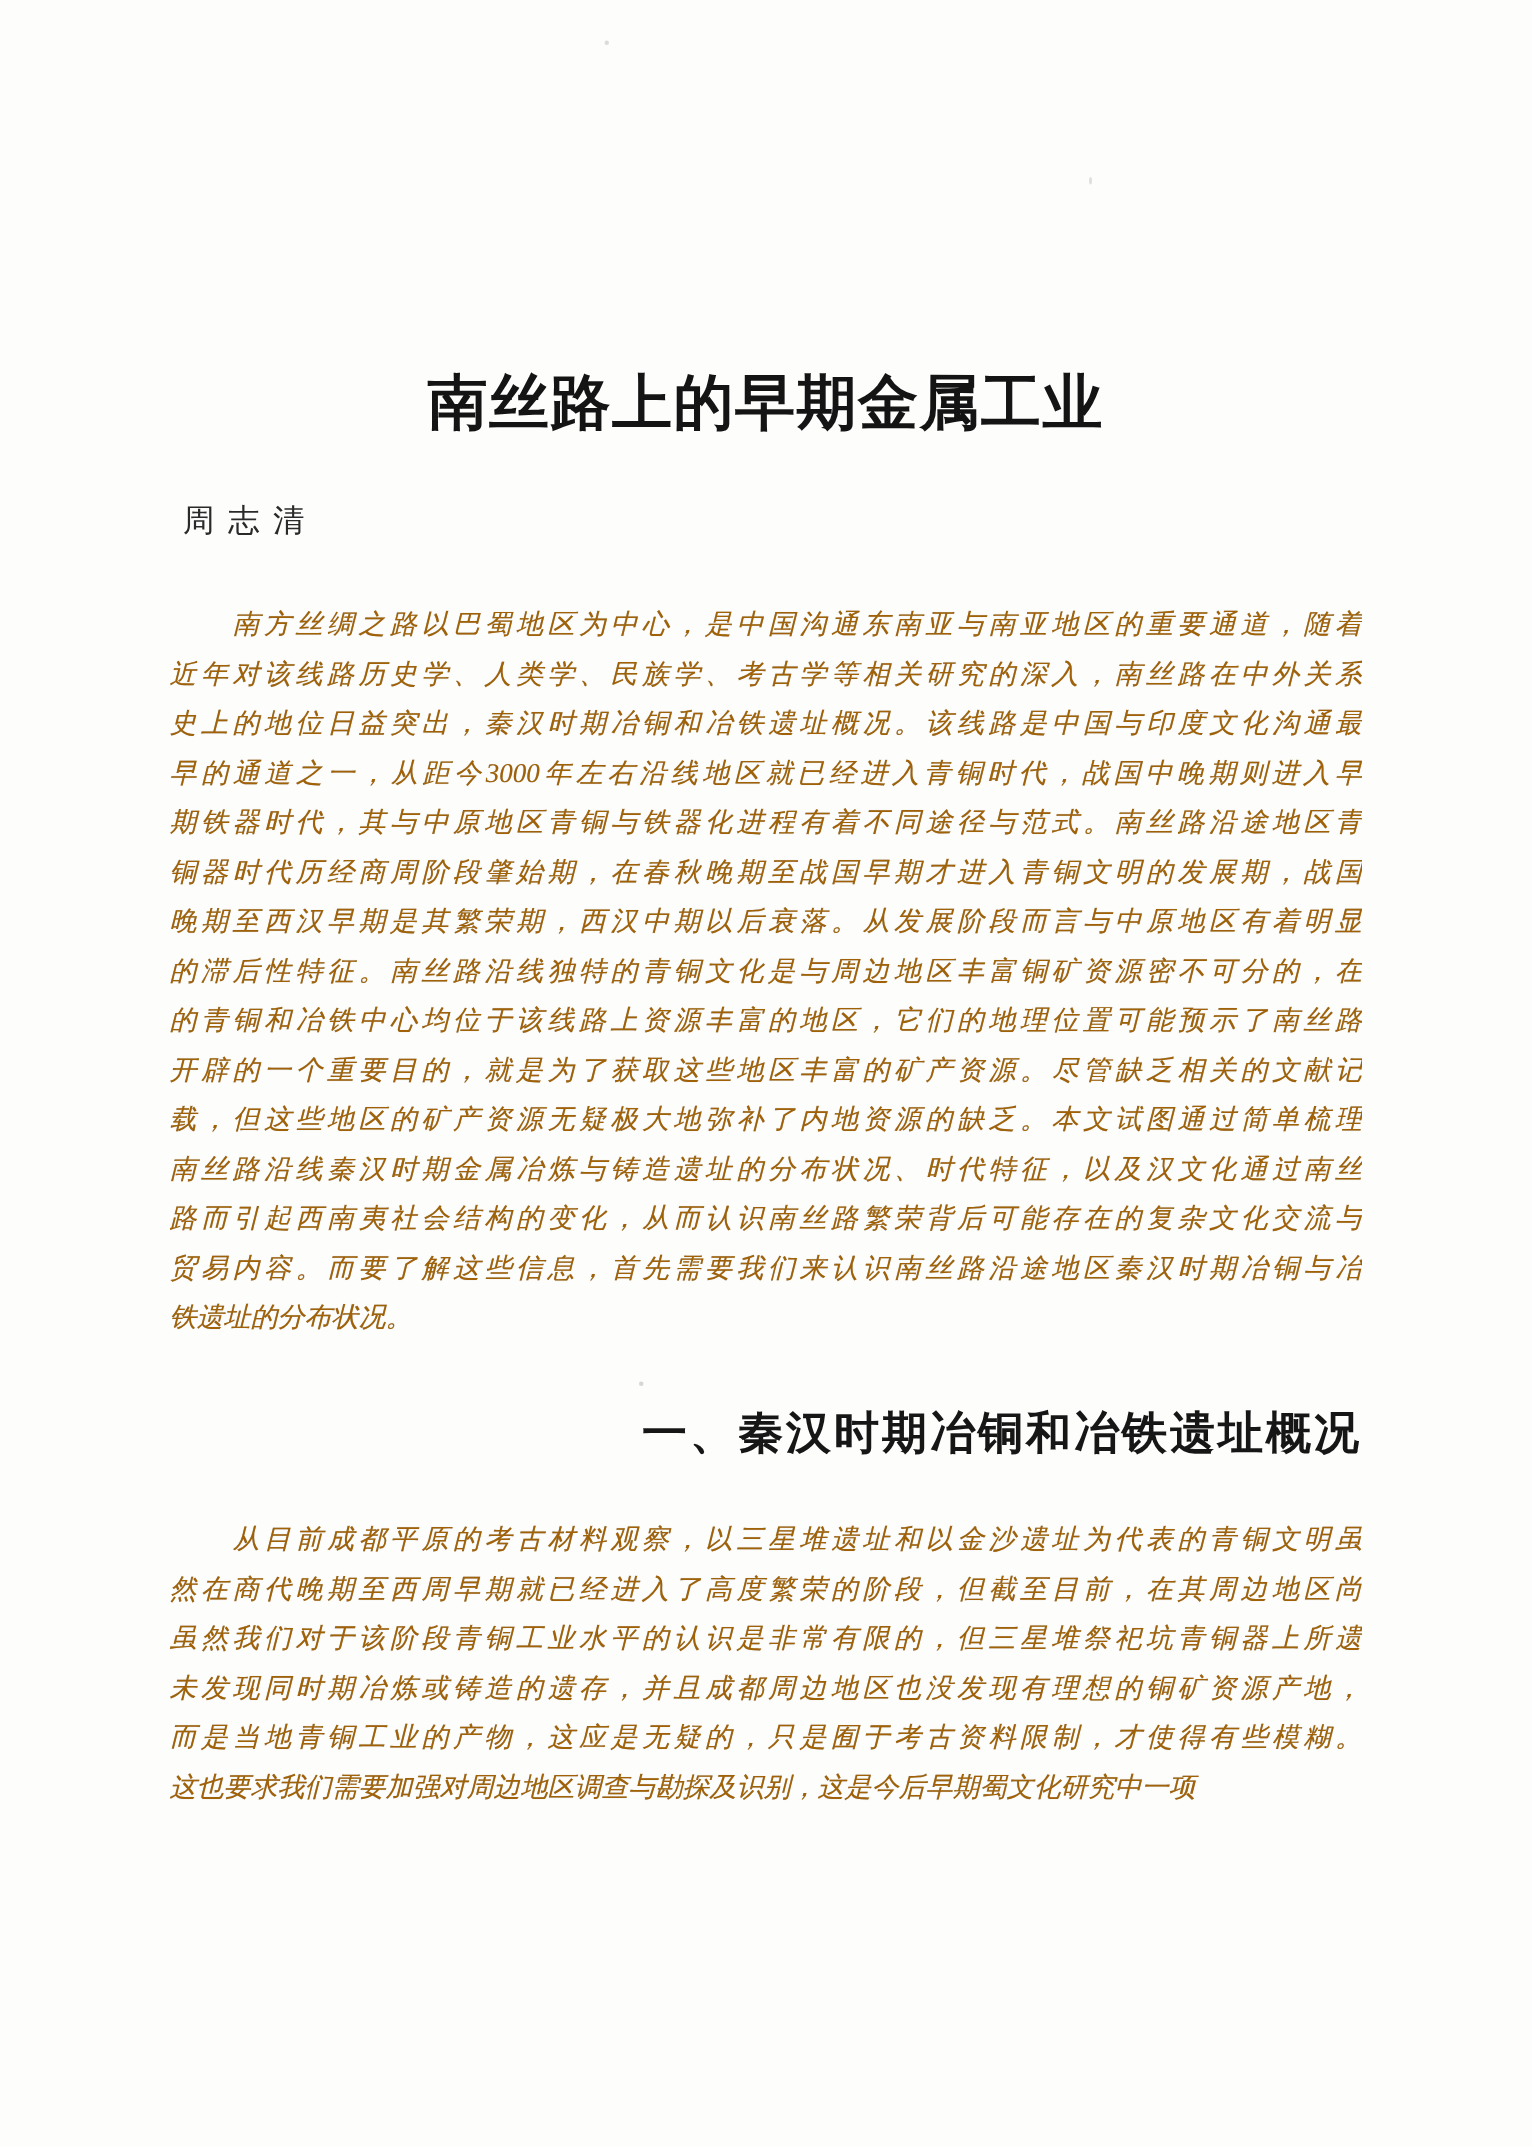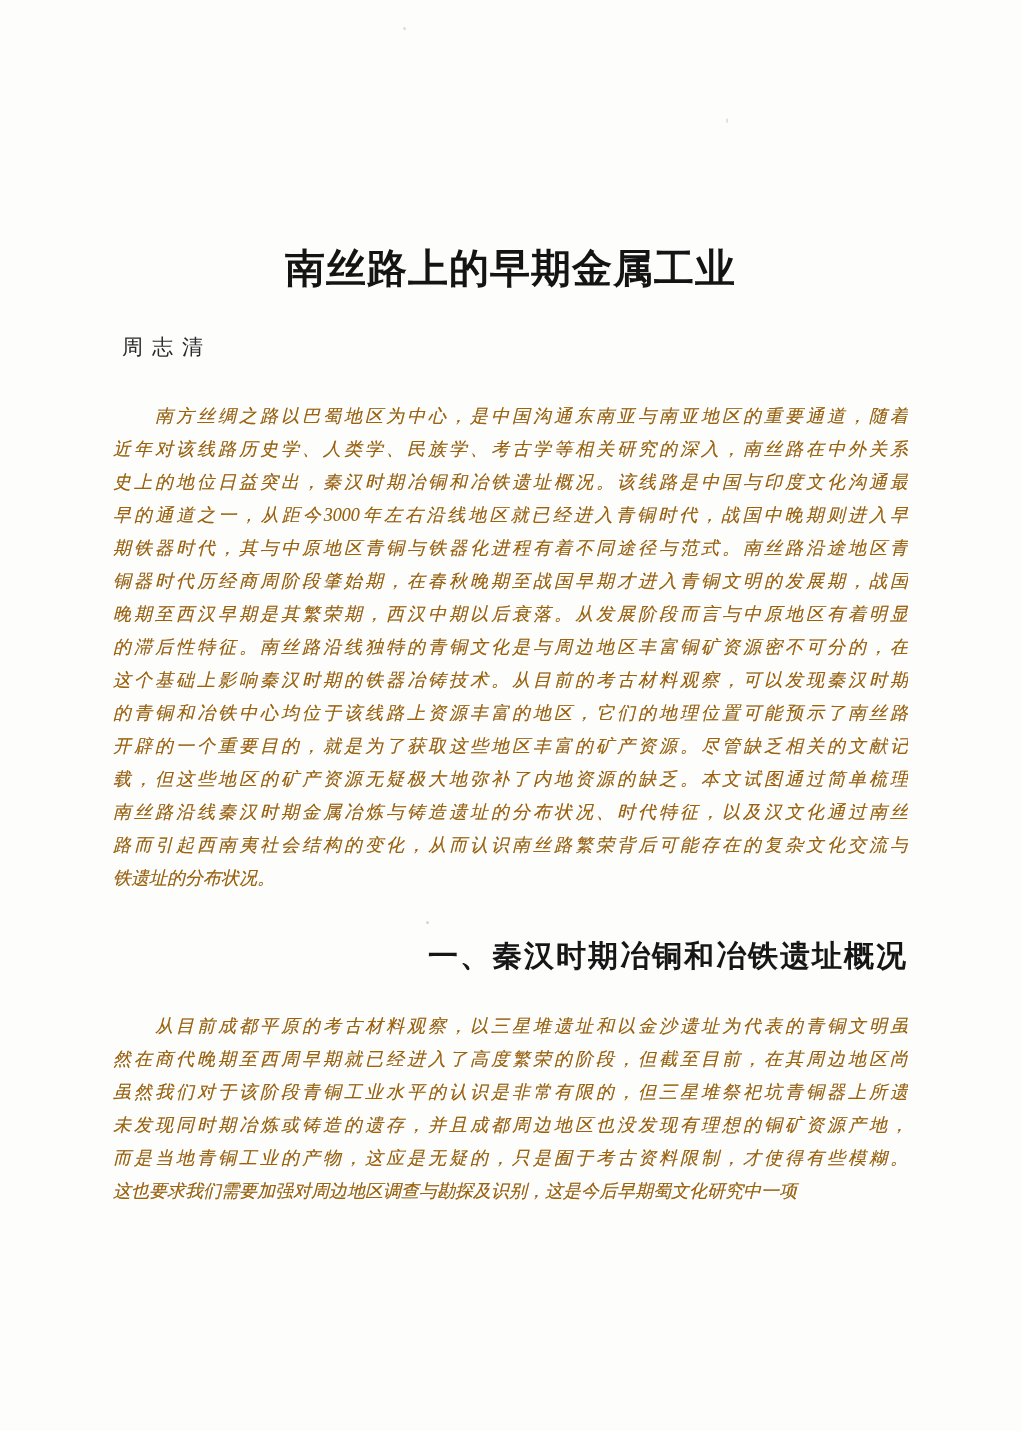--- a/index.html
+++ b/index.html
@@ -85,26 +85,26 @@
 
     <div class="paragraph intro">
         <div class="line">南方丝绸之路以巴蜀地区为中心，是中国沟通东南亚与南亚地区的重要通道，随着</div>
         <div class="line">近年对该线路历史学、人类学、民族学、考古学等相关研究的深入，南丝路在中外关系</div>
         <div class="line">史上的地位日益突出，秦汉时期冶铜和冶铁遗址概况。该线路是中国与印度文化沟通最</div>
         <div class="line">早的通道之一，从距今3000年左右沿线地区就已经进入青铜时代，战国中晚期则进入早</div>
         <div class="line">期铁器时代，其与中原地区青铜与铁器化进程有着不同途径与范式。南丝路沿途地区青</div>
         <div class="line">铜器时代历经商周阶段肇始期，在春秋晚期至战国早期才进入青铜文明的发展期，战国</div>
         <div class="line">晚期至西汉早期是其繁荣期，西汉中期以后衰落。从发展阶段而言与中原地区有着明显</div>
         <div class="line">的滞后性特征。南丝路沿线独特的青铜文化是与周边地区丰富铜矿资源密不可分的，在</div>
-        <div class="line">这个基础上影响秦汉时期的铁器冶铸技术。从目前的考古材料观察，可以发现秦汉时期</div>
         <div class="line">的青铜和冶铁中心均位于该线路上资源丰富的地区，它们的地理位置可能预示了南丝路</div>
         <div class="line">开辟的一个重要目的，就是为了获取这些地区丰富的矿产资源。尽管缺乏相关的文献记</div>
         <div class="line">载，但这些地区的矿产资源无疑极大地弥补了内地资源的缺乏。本文试图通过简单梳理</div>
         <div class="line">南丝路沿线秦汉时期金属冶炼与铸造遗址的分布状况、时代特征，以及汉文化通过南丝</div>
         <div class="line">路而引起西南夷社会结构的变化，从而认识南丝路繁荣背后可能存在的复杂文化交流与</div>
+        <div class="line">贸易内容。而要了解这些信息，首先需要我们来认识南丝路沿途地区秦汉时期冶铜与冶</div>
         <div class="line">铁遗址的分布状况。</div>
       </div>
 
     <h2 class="heading">一、秦汉时期冶铜和冶铁遗址概况</h2>
 
     <div class="paragraph section-body">
         <div class="line">从目前成都平原的考古材料观察，以三星堆遗址和以金沙遗址为代表的青铜文明虽</div>
         <div class="line">然在商代晚期至西周早期就已经进入了高度繁荣的阶段，但截至目前，在其周边地区尚</div>
         <div class="line">虽然我们对于该阶段青铜工业水平的认识是非常有限的，但三星堆祭祀坑青铜器上所遗</div>
         <div class="line">未发现同时期冶炼或铸造的遗存，并且成都周边地区也没发现有理想的铜矿资源产地，</div>

